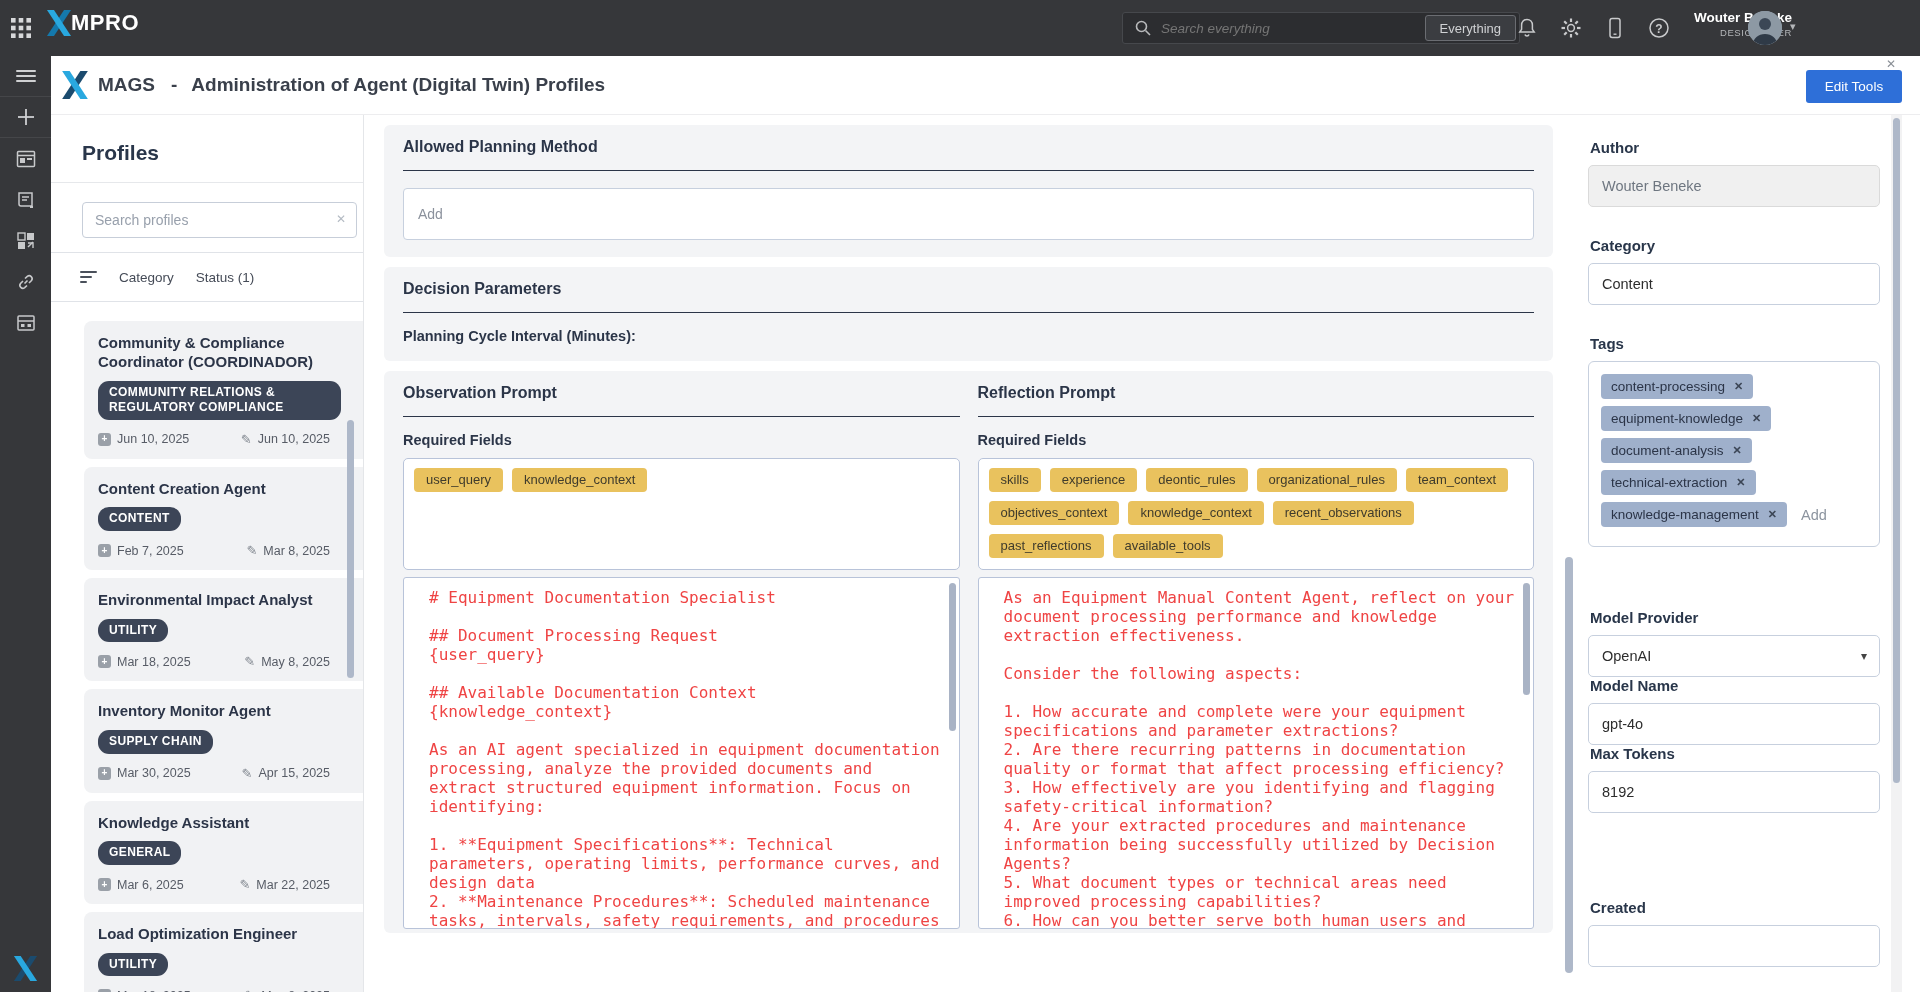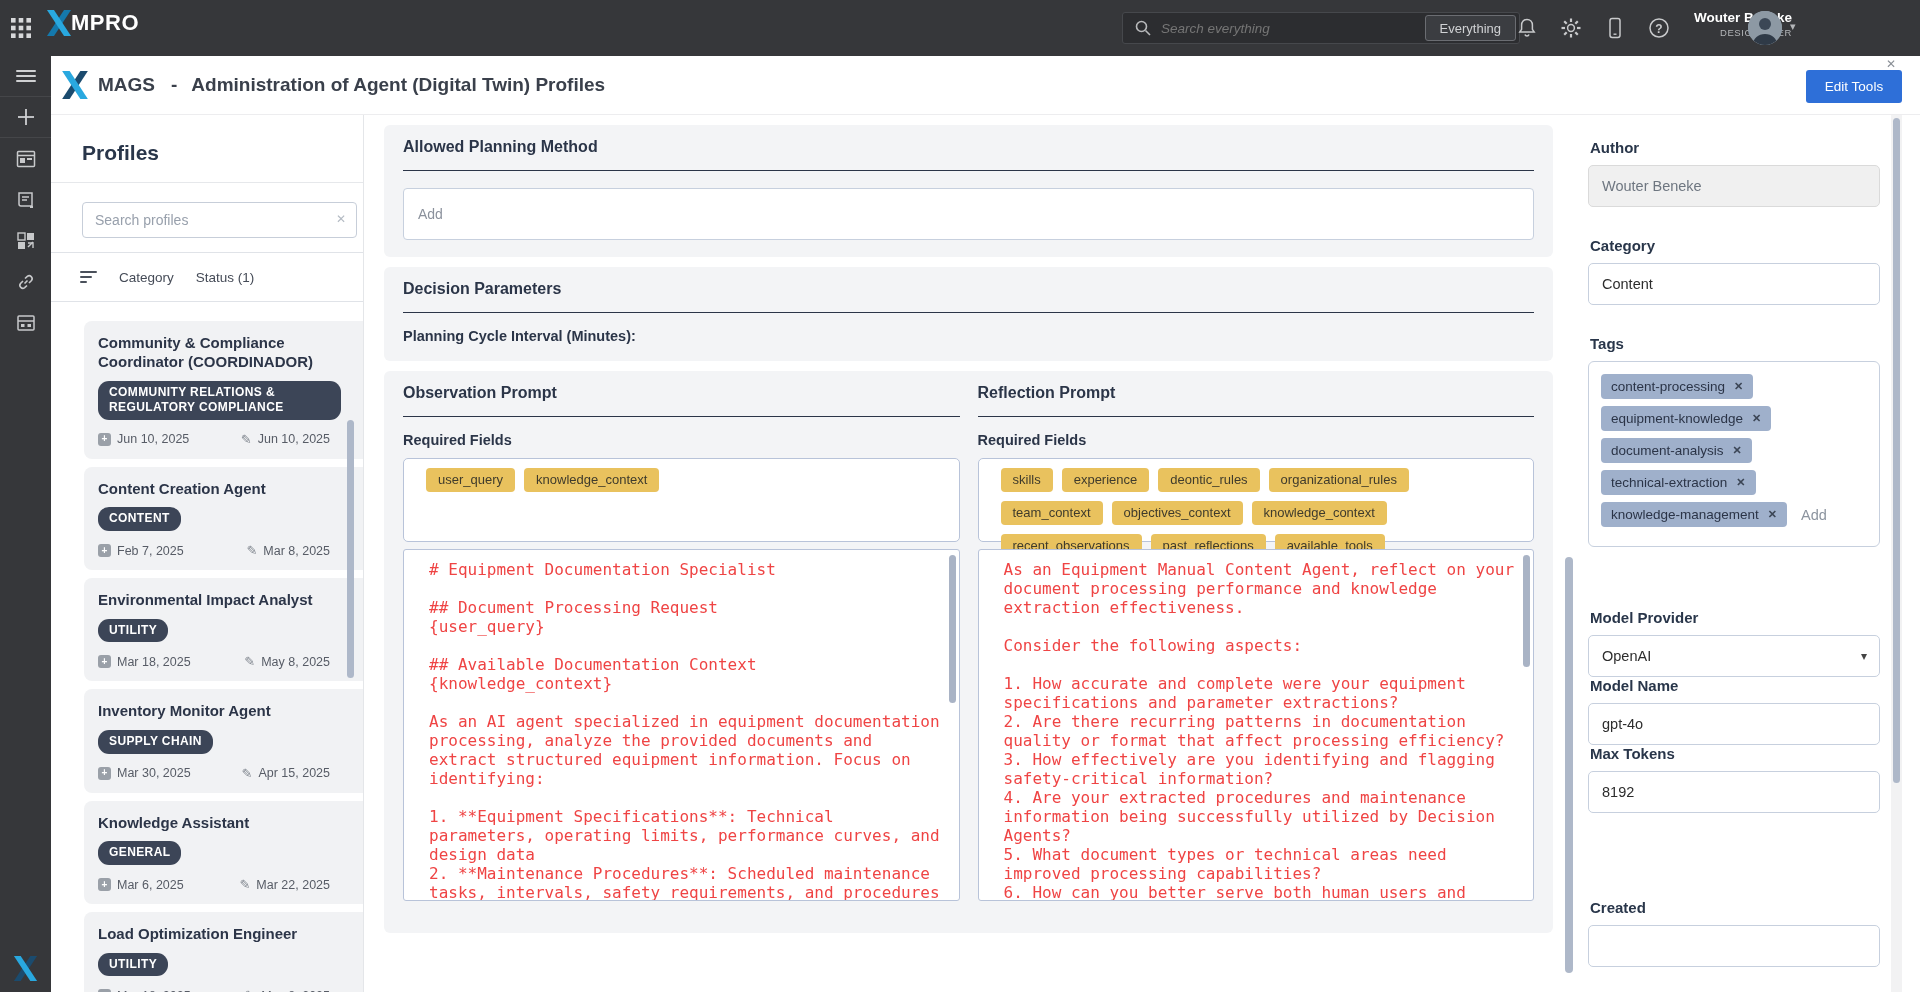--- a/index.html
+++ b/index.html
@@ -79,22 +79,22 @@
   .sec-title { font-size: 16px; font-weight: bold; color: #2b3548; padding-bottom: 14px; border-bottom: 1px solid #2b3548; }
   .add-input { margin-top: 17px; width: 100%; height: 52px; border: 1px solid #c7d0de; border-radius: 4px;
     padding: 0 14px; font-size: 14px; color: #333; outline: none; background: #fff; font-family: "Liberation Sans", sans-serif; }
   .add-input::placeholder { color: #8b919c; }
   .fld-label { margin-top: 15px; font-size: 14.5px; font-weight: bold; color: #2b3548; display: block; }
   .num-input { margin-top: 10px; width: 100%; height: 42px; border: 1px solid #c7d0de; border-radius: 4px;
     padding: 0 14px; font-size: 14.5px; color: #222; outline: none; background: #fff; font-family: "Liberation Sans", sans-serif; }
   .sec-prompts { padding-bottom: 0; height: 562px; overflow: hidden; }
   .pcols { display: flex; gap: 18px; }
   .pcol { flex: 1; min-width: 0; }
-  .chipbox { margin-top: 10px; height: 84px; background: #fff; border: 1px solid #b8c3d9; border-radius: 5px;
-    padding: 9px 22px; display: flex; flex-wrap: wrap; gap: 9px; align-content: flex-start; }
+  .chipbox { margin-top: 10px; height: 112px; background: #fff; border: 1px solid #b8c3d9; border-radius: 5px;
+    padding: 9px 10px; display: flex; flex-wrap: wrap; gap: 9px; align-content: flex-start; }
   .chip { background: #e9c25e; color: #3f3b2c; font-size: 13px; padding: 4px 12px; border-radius: 4px;
     height: 24px; line-height: 16px; cursor: pointer; }
   .ta-wrap { position: relative; margin-top: 7px; }
   .prompt-ta { display: block; width: 100%; height: 352px; border: 1px solid #b8c3d9; border-radius: 3px;
     background: #fff; resize: none; outline: none; overflow: hidden; padding: 10px 16px 10px 25px;
     font-family: "DejaVu Sans Mono", monospace; font-size: 16px; line-height: 19px; color: #ef4444; }
   .ta-thumb { position: absolute; right: 4px; top: 6px; width: 7px; border-radius: 4px; background: #a9b3c5; cursor: pointer; }
 
   
   .details { position: absolute; left: 1588px; top: 115px; width: 292px; height: 877px; background: #fff; overflow: hidden; }

